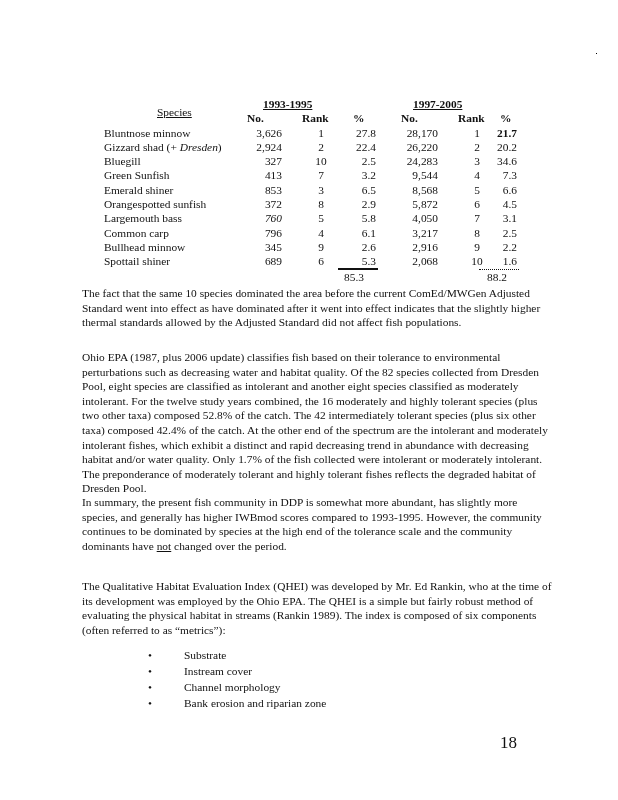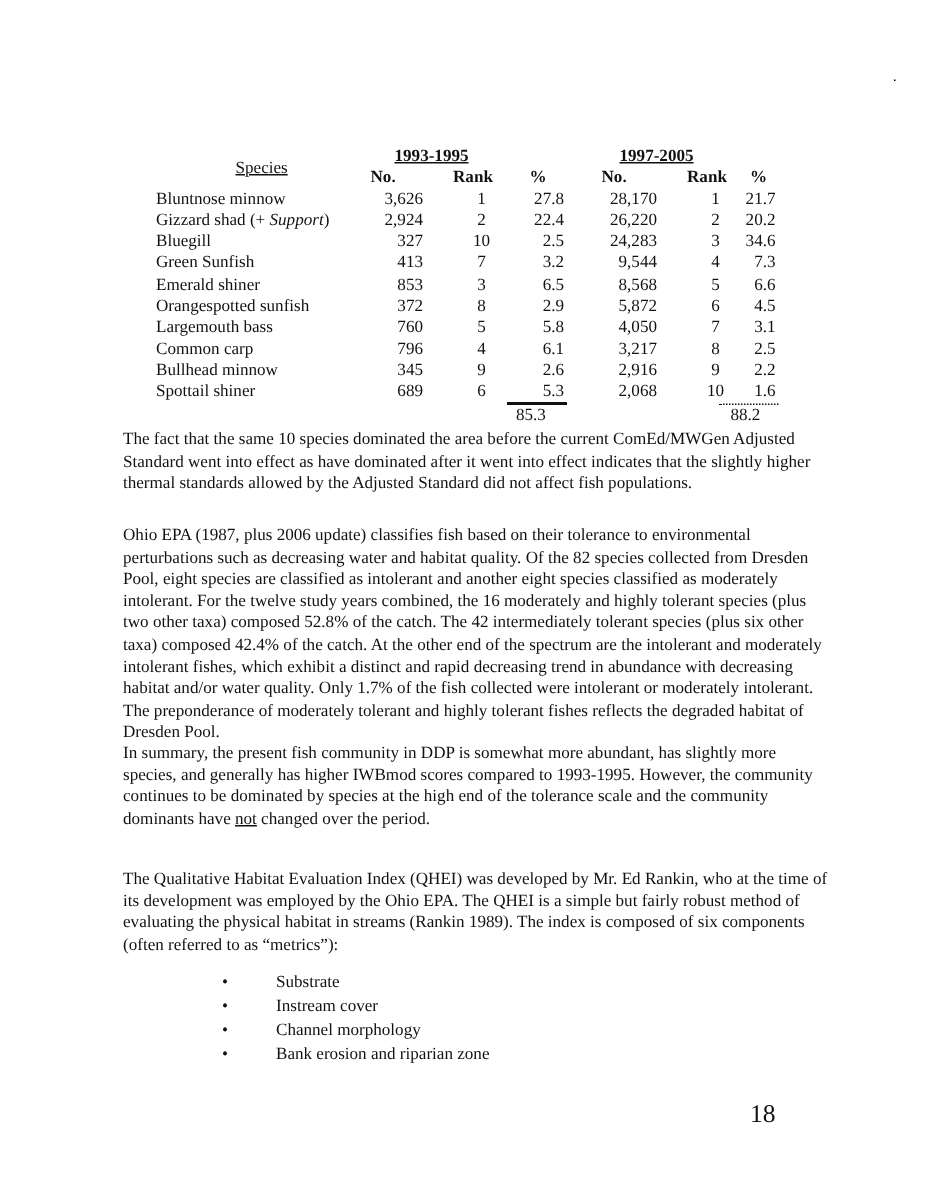--- a/index.html
+++ b/index.html
@@ -52,24 +52,24 @@
     </div>
 
     <div id="tbl-body">
         <div class="row">
           <span class="c" style="left: 0px;"><span>Bluntnose minnow</span></span>
           <span class="c num" style="right: 232px;">3,626</span>
           <span class="c ctr" style="left: 210px; width: 14px;">1</span>
           <span class="c num" style="right: 138px;">27.8</span>
           <span class="c num" style="right: 76px;">28,170</span>
           <span class="c ctr" style="left: 366px; width: 14px;">1</span>
-          <span class="c num" style="right: -3px;">21.7</span>
+          <span class="c num" style="right: -3px; font-weight: bold;">21.7</span>
         </div>
         <div class="row">
-          <span class="c" style="left: 0px;"><span>Gizzard shad (+ </span><i>Support</i><span>)</span></span>
+          <span class="c" style="left: 0px;"><span>Gizzard shad (+ </span><i>Dresden</i><span>)</span></span>
           <span class="c num" style="right: 232px;">2,924</span>
           <span class="c ctr" style="left: 210px; width: 14px;">2</span>
           <span class="c num" style="right: 138px;">22.4</span>
           <span class="c num" style="right: 76px;">26,220</span>
           <span class="c ctr" style="left: 366px; width: 14px;">2</span>
           <span class="c num" style="right: -3px;">20.2</span>
         </div>
         <div class="row">
           <span class="c" style="left: 0px;"><span>Bluegill</span></span>
           <span class="c num" style="right: 232px;">327</span>
@@ -101,21 +101,21 @@
           <span class="c" style="left: 0px;"><span>Orangespotted sunfish</span></span>
           <span class="c num" style="right: 232px;">372</span>
           <span class="c ctr" style="left: 210px; width: 14px;">8</span>
           <span class="c num" style="right: 138px;">2.9</span>
           <span class="c num" style="right: 76px;">5,872</span>
           <span class="c ctr" style="left: 366px; width: 14px;">6</span>
           <span class="c num" style="right: -3px;">4.5</span>
         </div>
         <div class="row">
           <span class="c" style="left: 0px;"><span>Largemouth bass</span></span>
-          <span class="c num" style="right: 232px;">760</span>
+          <span class="c num" style="right: 232px; font-style: italic;">760</span>
           <span class="c ctr" style="left: 210px; width: 14px;">5</span>
           <span class="c num" style="right: 138px;">5.8</span>
           <span class="c num" style="right: 76px;">4,050</span>
           <span class="c ctr" style="left: 366px; width: 14px;">7</span>
           <span class="c num" style="right: -3px;">3.1</span>
         </div>
         <div class="row">
           <span class="c" style="left: 0px;"><span>Common carp</span></span>
           <span class="c num" style="right: 232px;">796</span>
           <span class="c ctr" style="left: 210px; width: 14px;">4</span>

